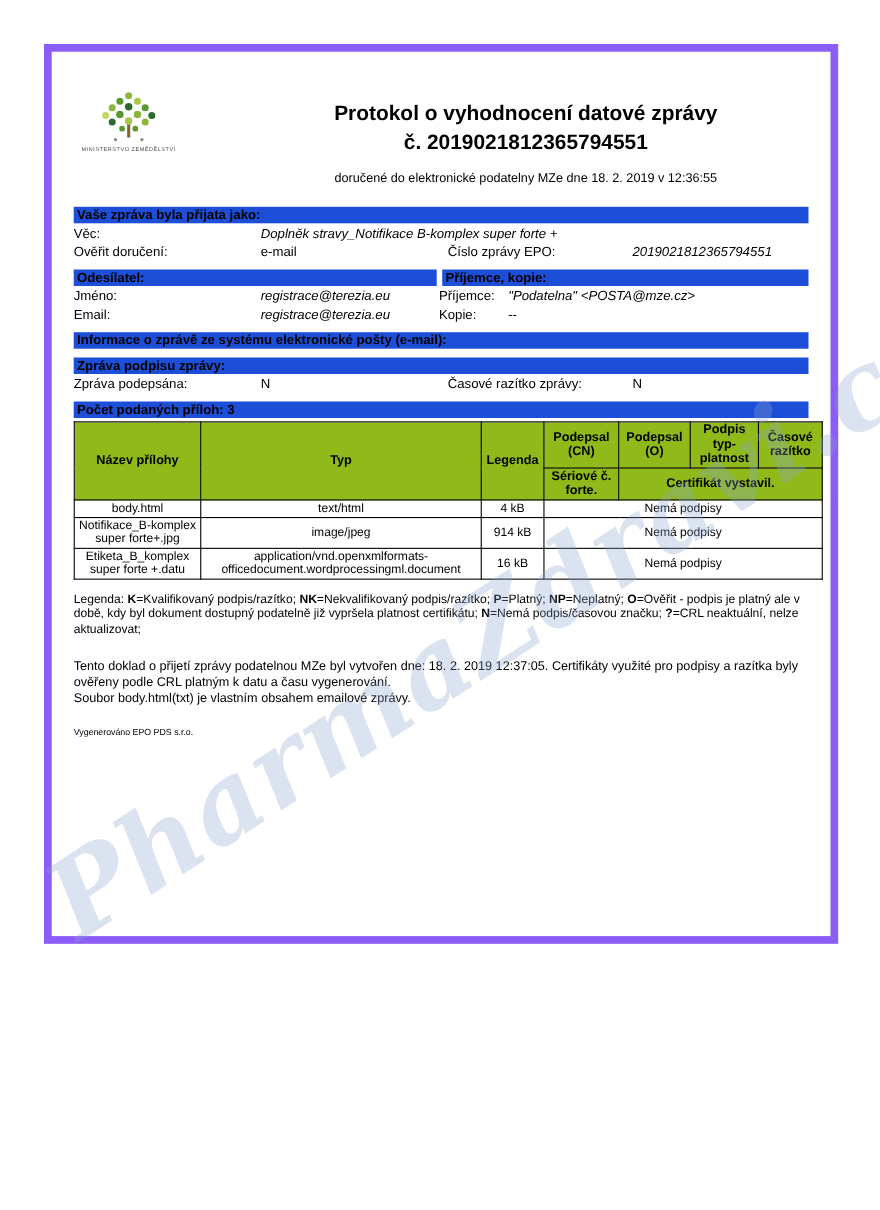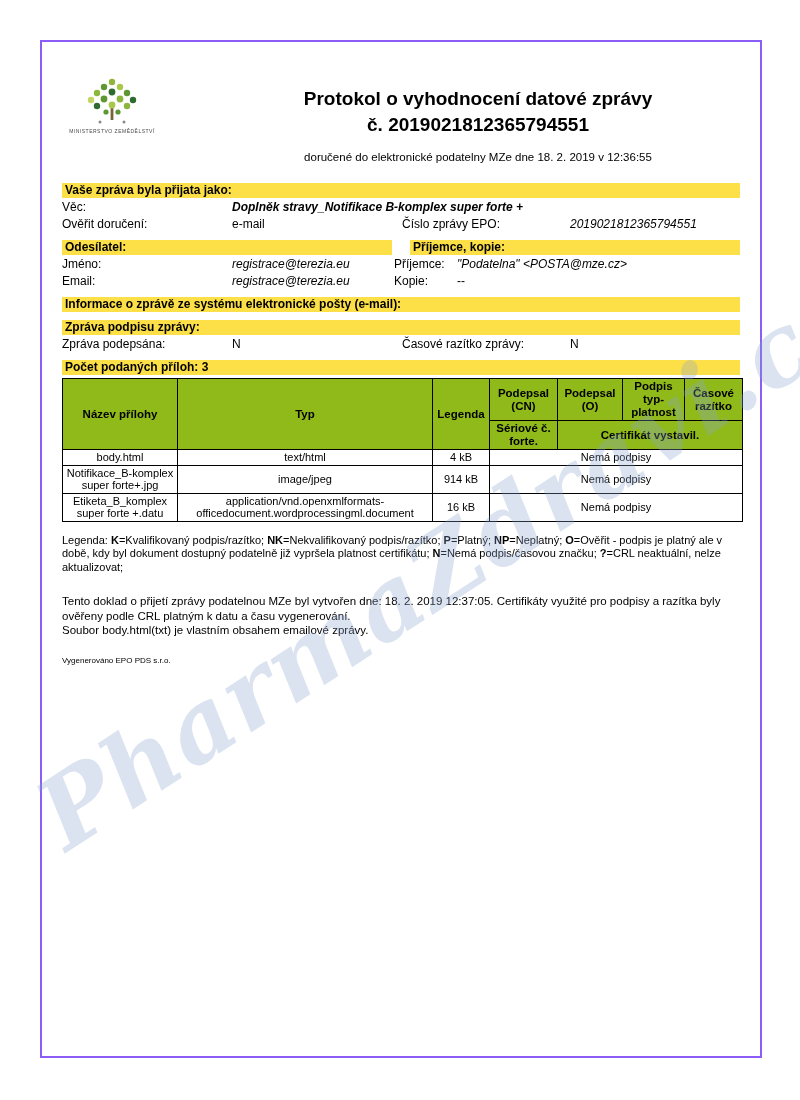--- a/index.html
+++ b/index.html
@@ -1,44 +1,44 @@
 <!DOCTYPE html>
 <html><head>
 <meta charset="utf-8">
 <style>
   html,body{margin:0;padding:0}
   body{
     width:800px;height:1100px;position:relative;background:#fff;color:#000;
     font-family:"Liberation Sans",sans-serif;overflow:hidden;
   }
   .page{
-    position:absolute;left:40px;top:40px;width:722px;height:1018px;
-    border:2px solid #8b5cf6;box-sizing:border-box;background:#fff;
+    position:absolute;left:40px;top:40px;width:722px;height:818px;
+    border:7px solid #8b5cf6;box-sizing:border-box;background:#fff;
   }
   
   .logo{position:absolute;left:22px;top:34px;width:96px;text-align:center}
   .logo svg{display:block;margin:0 auto}
   .logo-caption{font-size:5px;letter-spacing:.5px;color:#4a4a4a;margin-top:2px;white-space:nowrap}
   
   .titlebox{padding:44px 14px 0 168px;text-align:center}
   .title{font-size:19px;font-weight:bold;line-height:26px}
   .subtitle{font-size:11.5px;margin-top:13px}
   
   .content{margin:20px 20px 0 20px;font-size:12px;position:relative}
-  .bar{background:#fde047;font-weight:bold;font-size:12px;line-height:15px;padding:0 3px;margin-top:8px}
+  .bar{background:#1d4ed8;font-weight:bold;font-size:12px;line-height:15px;padding:0 3px;margin-top:8px}
   .bar.first{margin-top:0}
-  .splitbar{display:grid;grid-template-columns:330px 1fr;gap:18px;margin-top:8px}
+  .splitbar{display:grid;grid-template-columns:330px 1fr;gap:5px;margin-top:8px}
   .splitbar .bar{margin-top:0}
   .grid{display:grid;line-height:15px;margin-top:2px}
   .g-vec{grid-template-columns:170px 1fr}
   .g-4{grid-template-columns:170px 170px 168px 1fr}
   .g-sender{grid-template-columns:170px 162px 63px 1fr}
   .g-id{grid-template-columns:130px 288px 130px 1fr;align-items:center;margin-top:4px;line-height:13px}
   .i{font-style:italic}
-  .bi{font-style:italic;font-weight:bold}
+  .bi{font-style:italic;font-weight:normal}
   
   table{border-collapse:collapse;width:100%;margin-top:3px;font-size:11px;table-layout:fixed}
   th,td{border:1px solid #000;text-align:center;padding:1px 2px;vertical-align:middle;word-break:break-word}
   th{background:#90ba1a;font-weight:bold;font-size:11.5px;line-height:13px}
   td{line-height:12.5px}
   
   .legend{font-size:11px;line-height:13.5px;margin-top:12px}
   .legend b{font-weight:bold}
   .para{font-size:11.5px;line-height:14.5px;margin-top:20px}
   .generated{font-size:8px;margin-top:18px}

